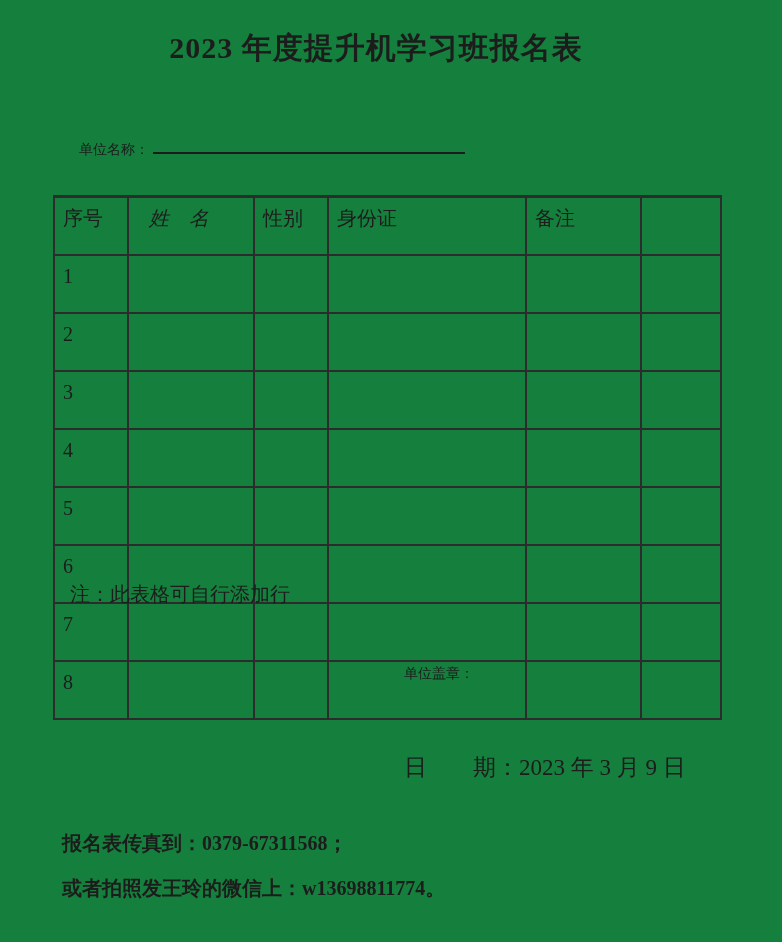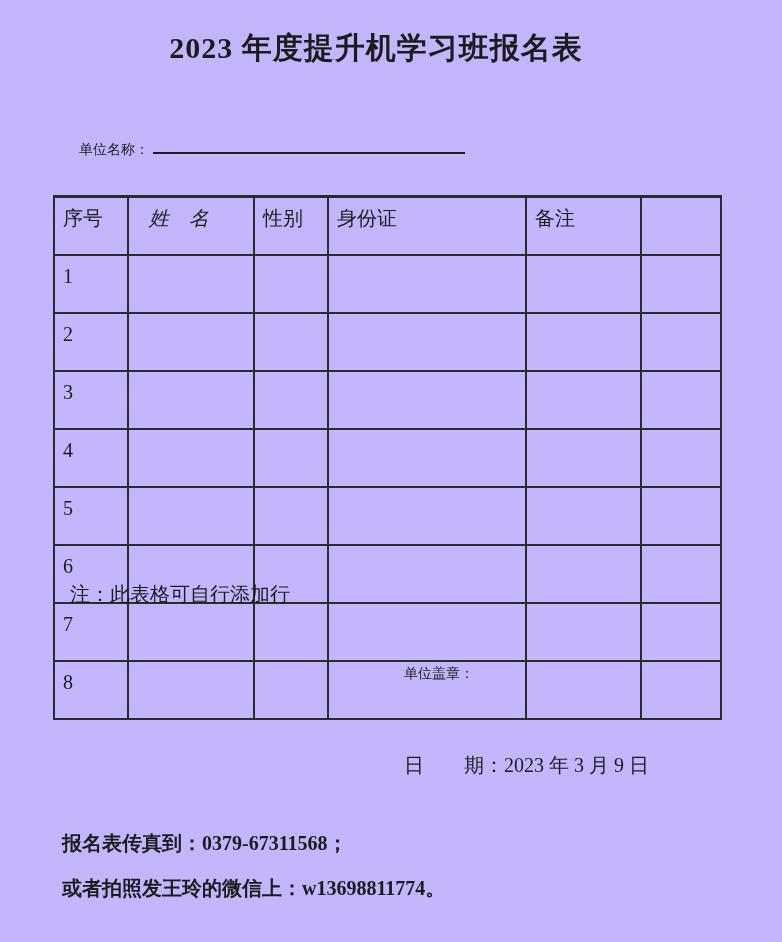--- a/index.html
+++ b/index.html
@@ -4,21 +4,21 @@
 <style>
   html, body {
     margin: 0;
     padding: 0;
     background: #fdfdfd;
   }
   .page {
     position: relative;
     width: 782px;
     height: 942px;
-    background: #c4b5fd;
+    background: #15803d;
     color: #1c1c1c;
     font-family: "Liberation Serif", "DejaVu Serif", serif;
     overflow: hidden;
   }
   .doc-title {
     position: absolute;
     top: 28px;
     left: 0;
     width: 752px;
     text-align: center;
@@ -79,21 +79,21 @@
     position: absolute;
     top: 665px;
     left: 404px;
     font-size: 14px;
     white-space: pre;
   }
   .date-line {
     position: absolute;
     top: 752px;
     left: 404px;
-    font-size: 20px;
+    font-size: 23px;
     white-space: pre;
   }
   .fax-line {
     position: absolute;
     top: 830px;
     left: 62px;
     font-size: 20px;
     font-weight: bold;
     white-space: pre;
     text-align: center;

